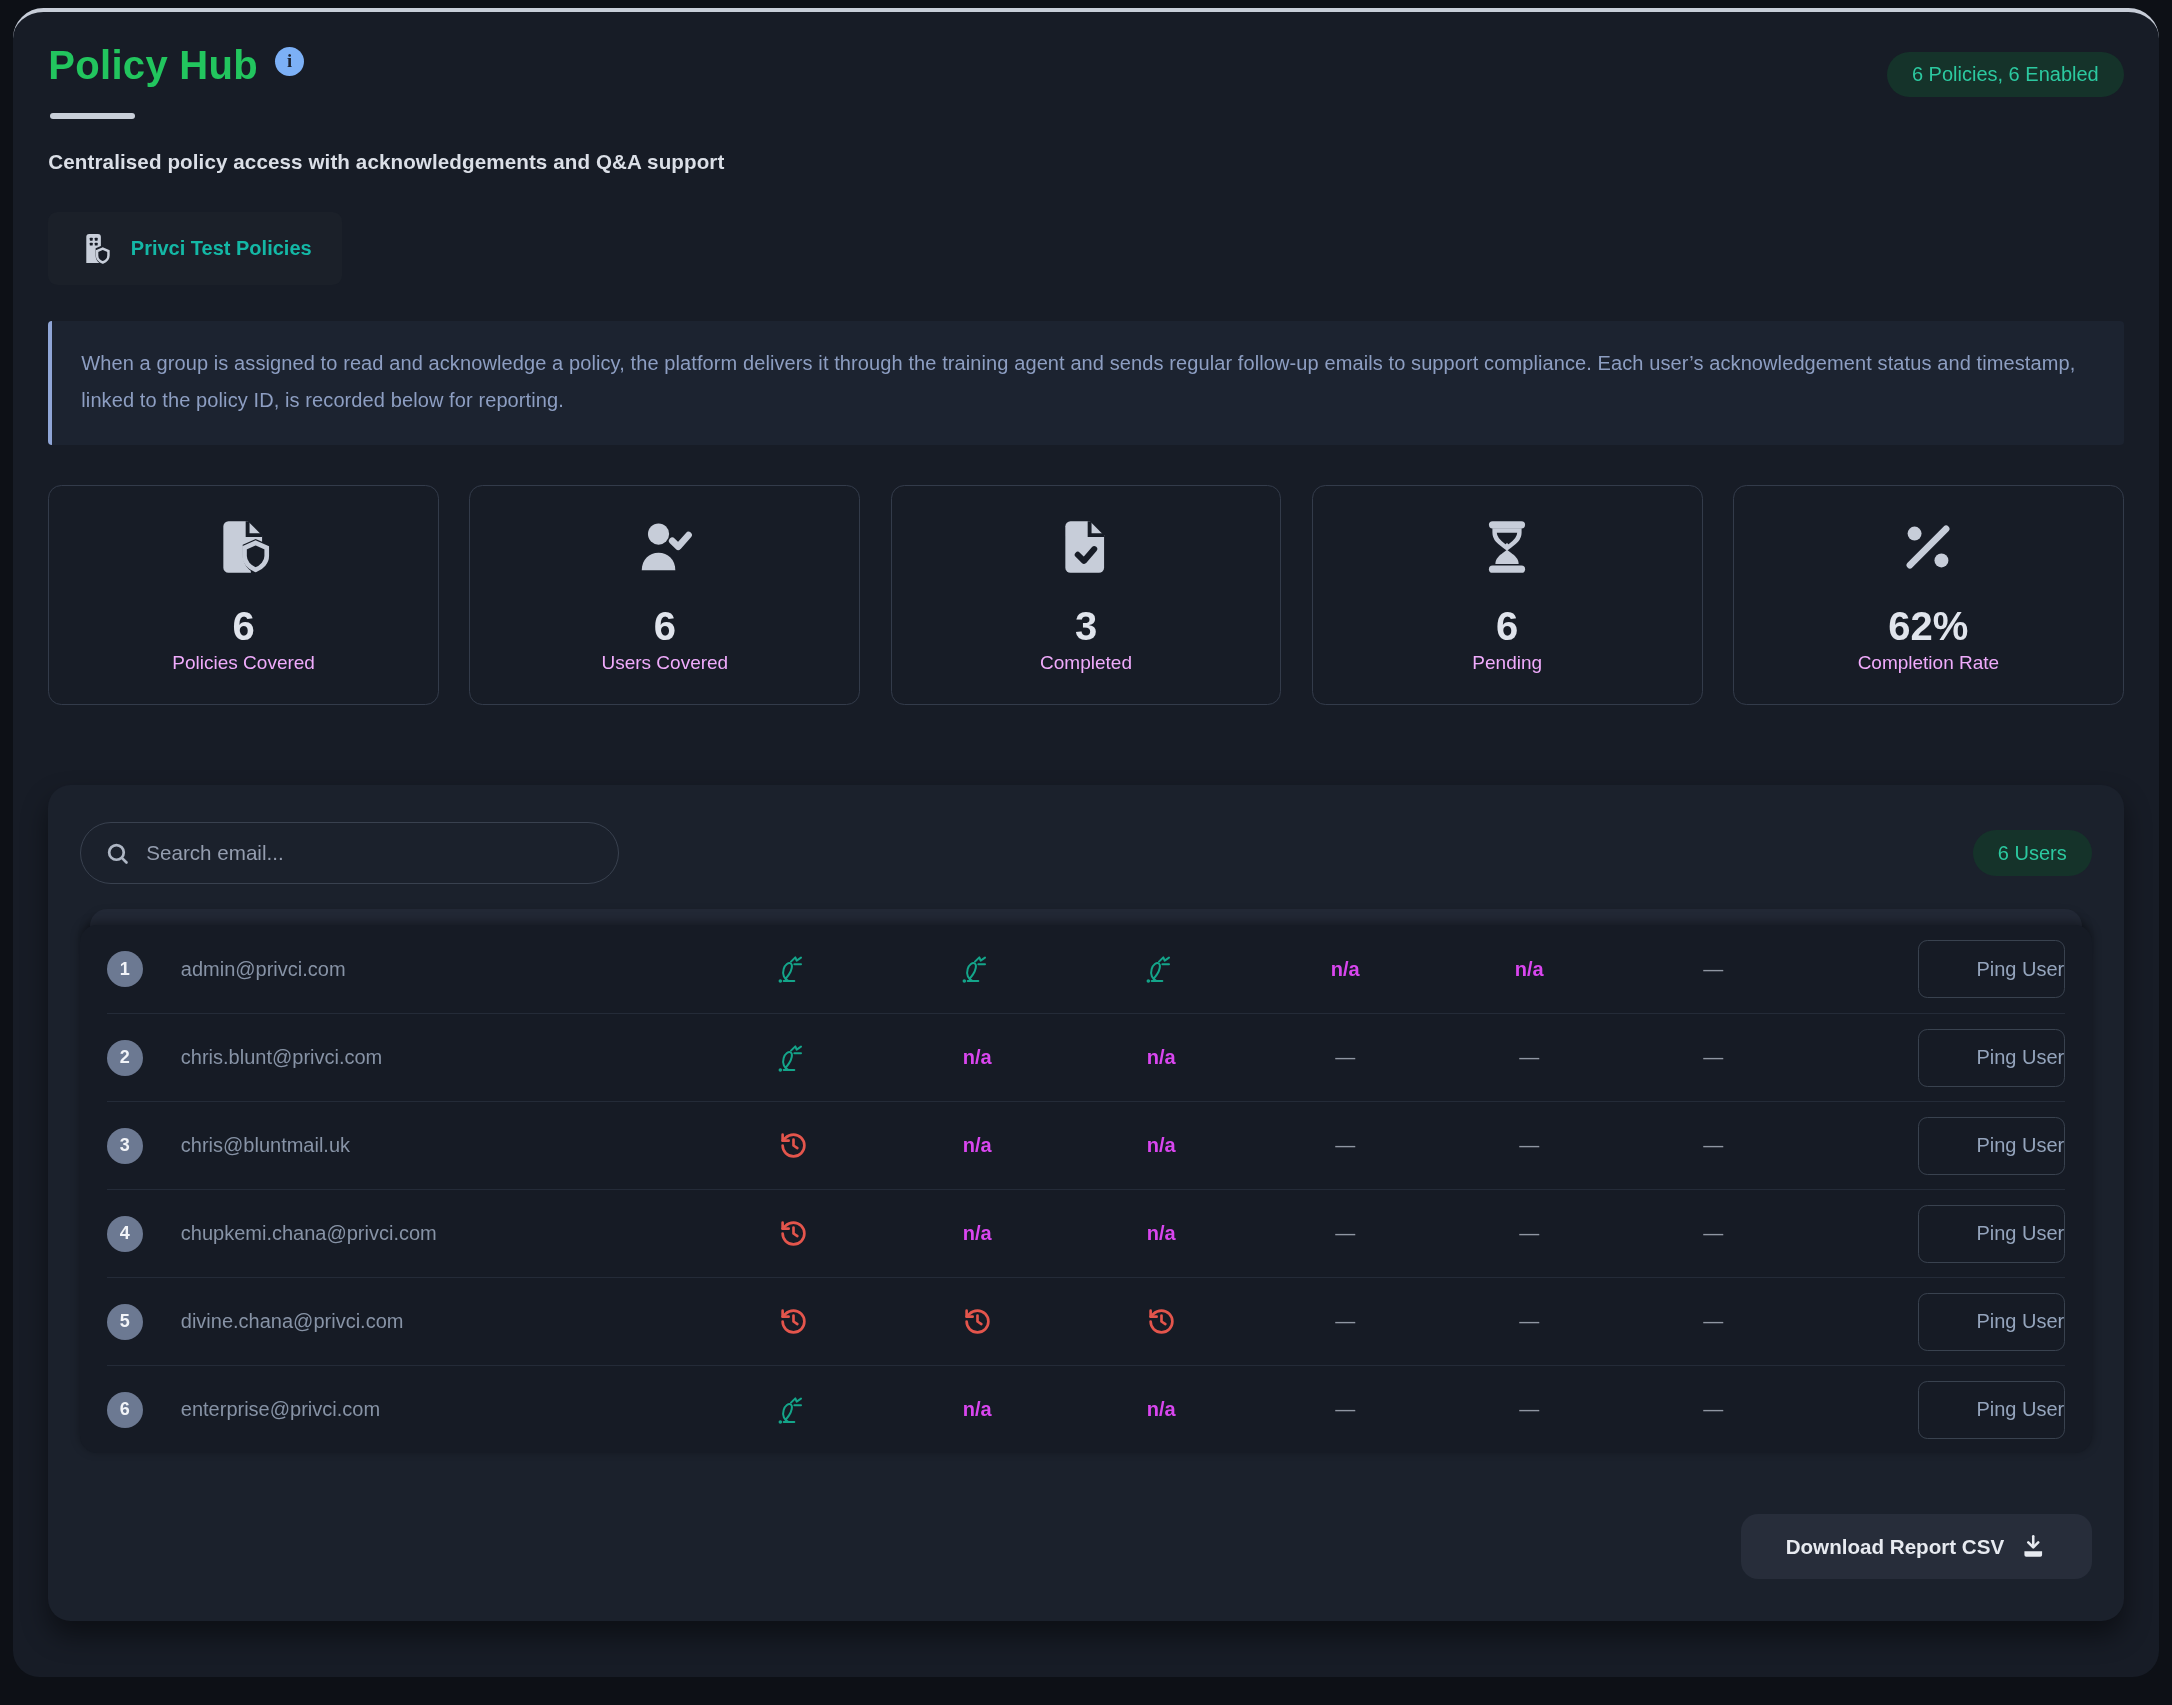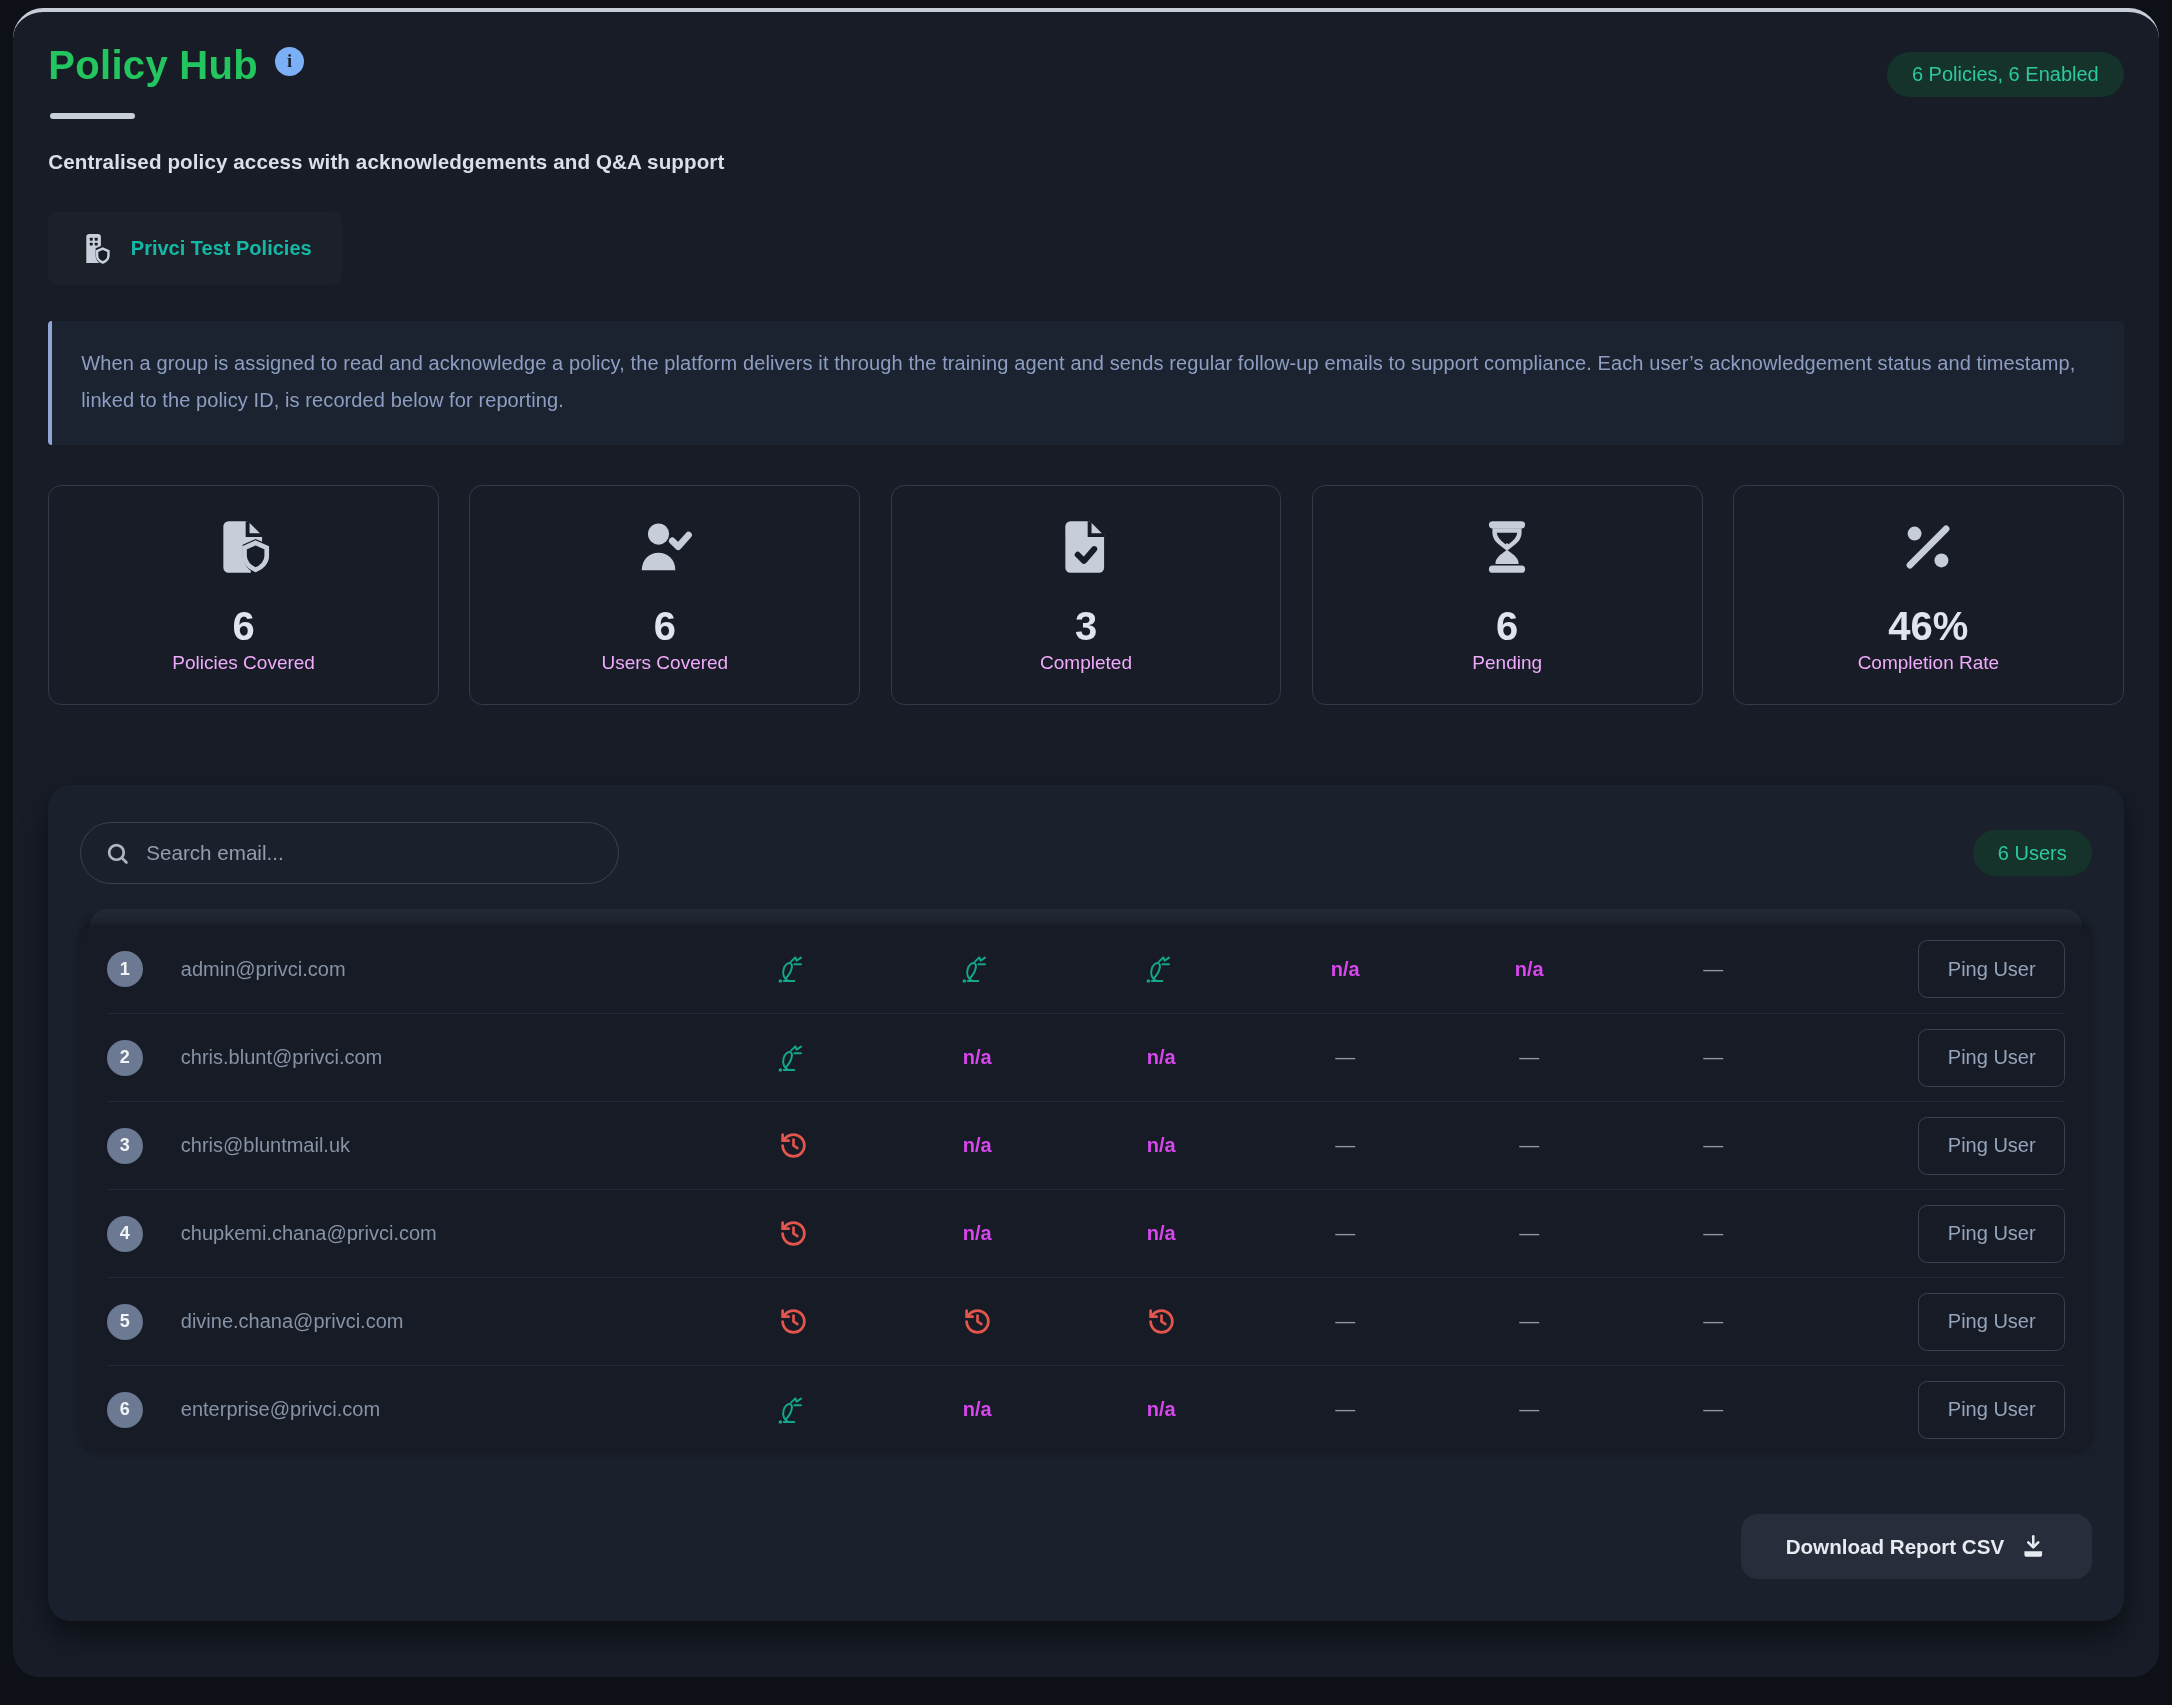--- a/index.html
+++ b/index.html
@@ -145,20 +145,21 @@
   .st-na { font-size:20px; font-weight:600; color:#d946ef; }
   .st-none { font-size:20px; color:#8f96a2; }
   .ping-btn {
     justify-self:end;
     width:147px; height:58px;
     background:transparent;
     border:1.3px solid #39424f; border-radius:9.3px;
     font-size:20px; color:#94a4bc;
     font-family:"Liberation Sans", sans-serif;
     cursor:pointer;
+    text-align:right;
   }
 
   
   .footer-row { display:flex; justify-content:flex-end; margin-top:61px; }
   .download-btn {
     display:flex; align-items:center; gap:16px;
     height:65px; padding:0 45px;
     background:#272d3a; border:none; border-radius:17px;
     font-size:20.6px; font-weight:700; color:#e7eaf0;
     font-family:"Liberation Sans", sans-serif;
@@ -251,21 +252,21 @@
         <div class="stat-label">Pending</div>
       </div>
       <div class="stat-card">
         <span class="sicon">
           <svg viewBox="0 0 24 24">
             <line x1="19" y1="5" x2="5" y2="19" stroke="currentColor" stroke-width="2.6" stroke-linecap="round"></line>
             <circle cx="6.8" cy="6.8" r="2.7" fill="currentColor"></circle>
             <circle cx="17.2" cy="17.2" r="2.7" fill="currentColor"></circle>
           </svg>
         </span>
-        <div class="stat-value">46%</div>
+        <div class="stat-value">62%</div>
         <div class="stat-label">Completion Rate</div>
       </div>
     </div>
 
   <div class="board">
     <div class="search-row">
       <div class="search-box">
         <span class="search-ic">
             <svg viewBox="0 0 24 24" fill="none" stroke="currentColor" stroke-linecap="round" stroke-linejoin="round" stroke-width="2.6">
               <circle cx="11" cy="11" r="7"></circle>

